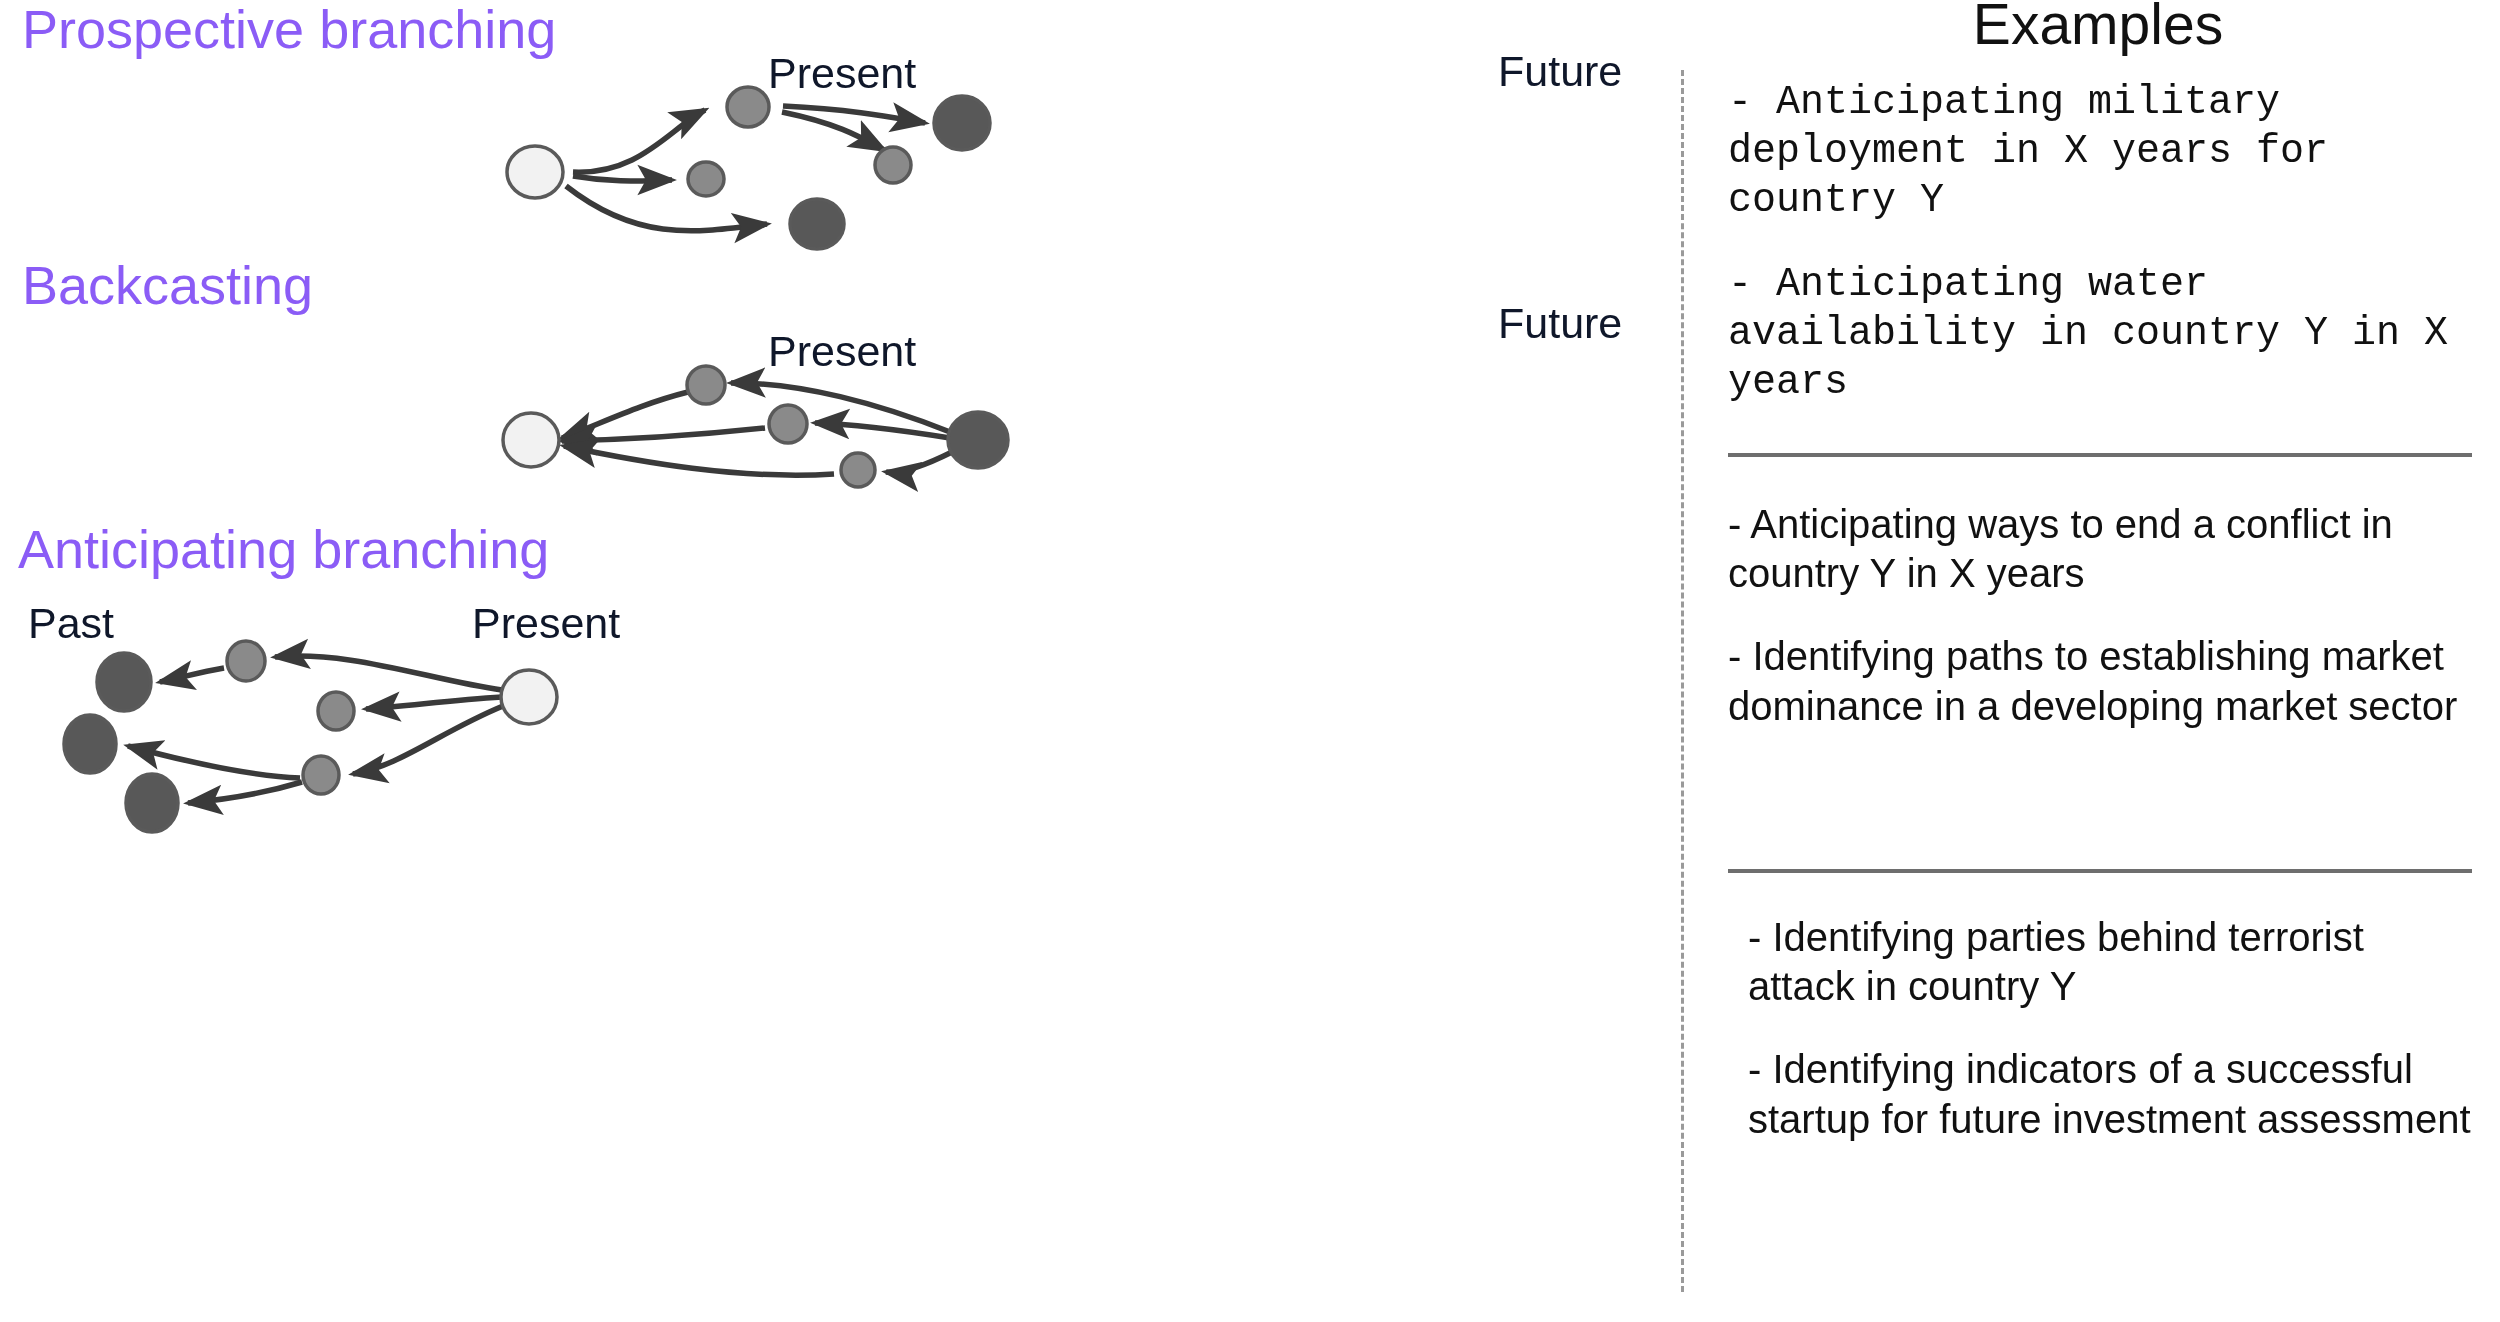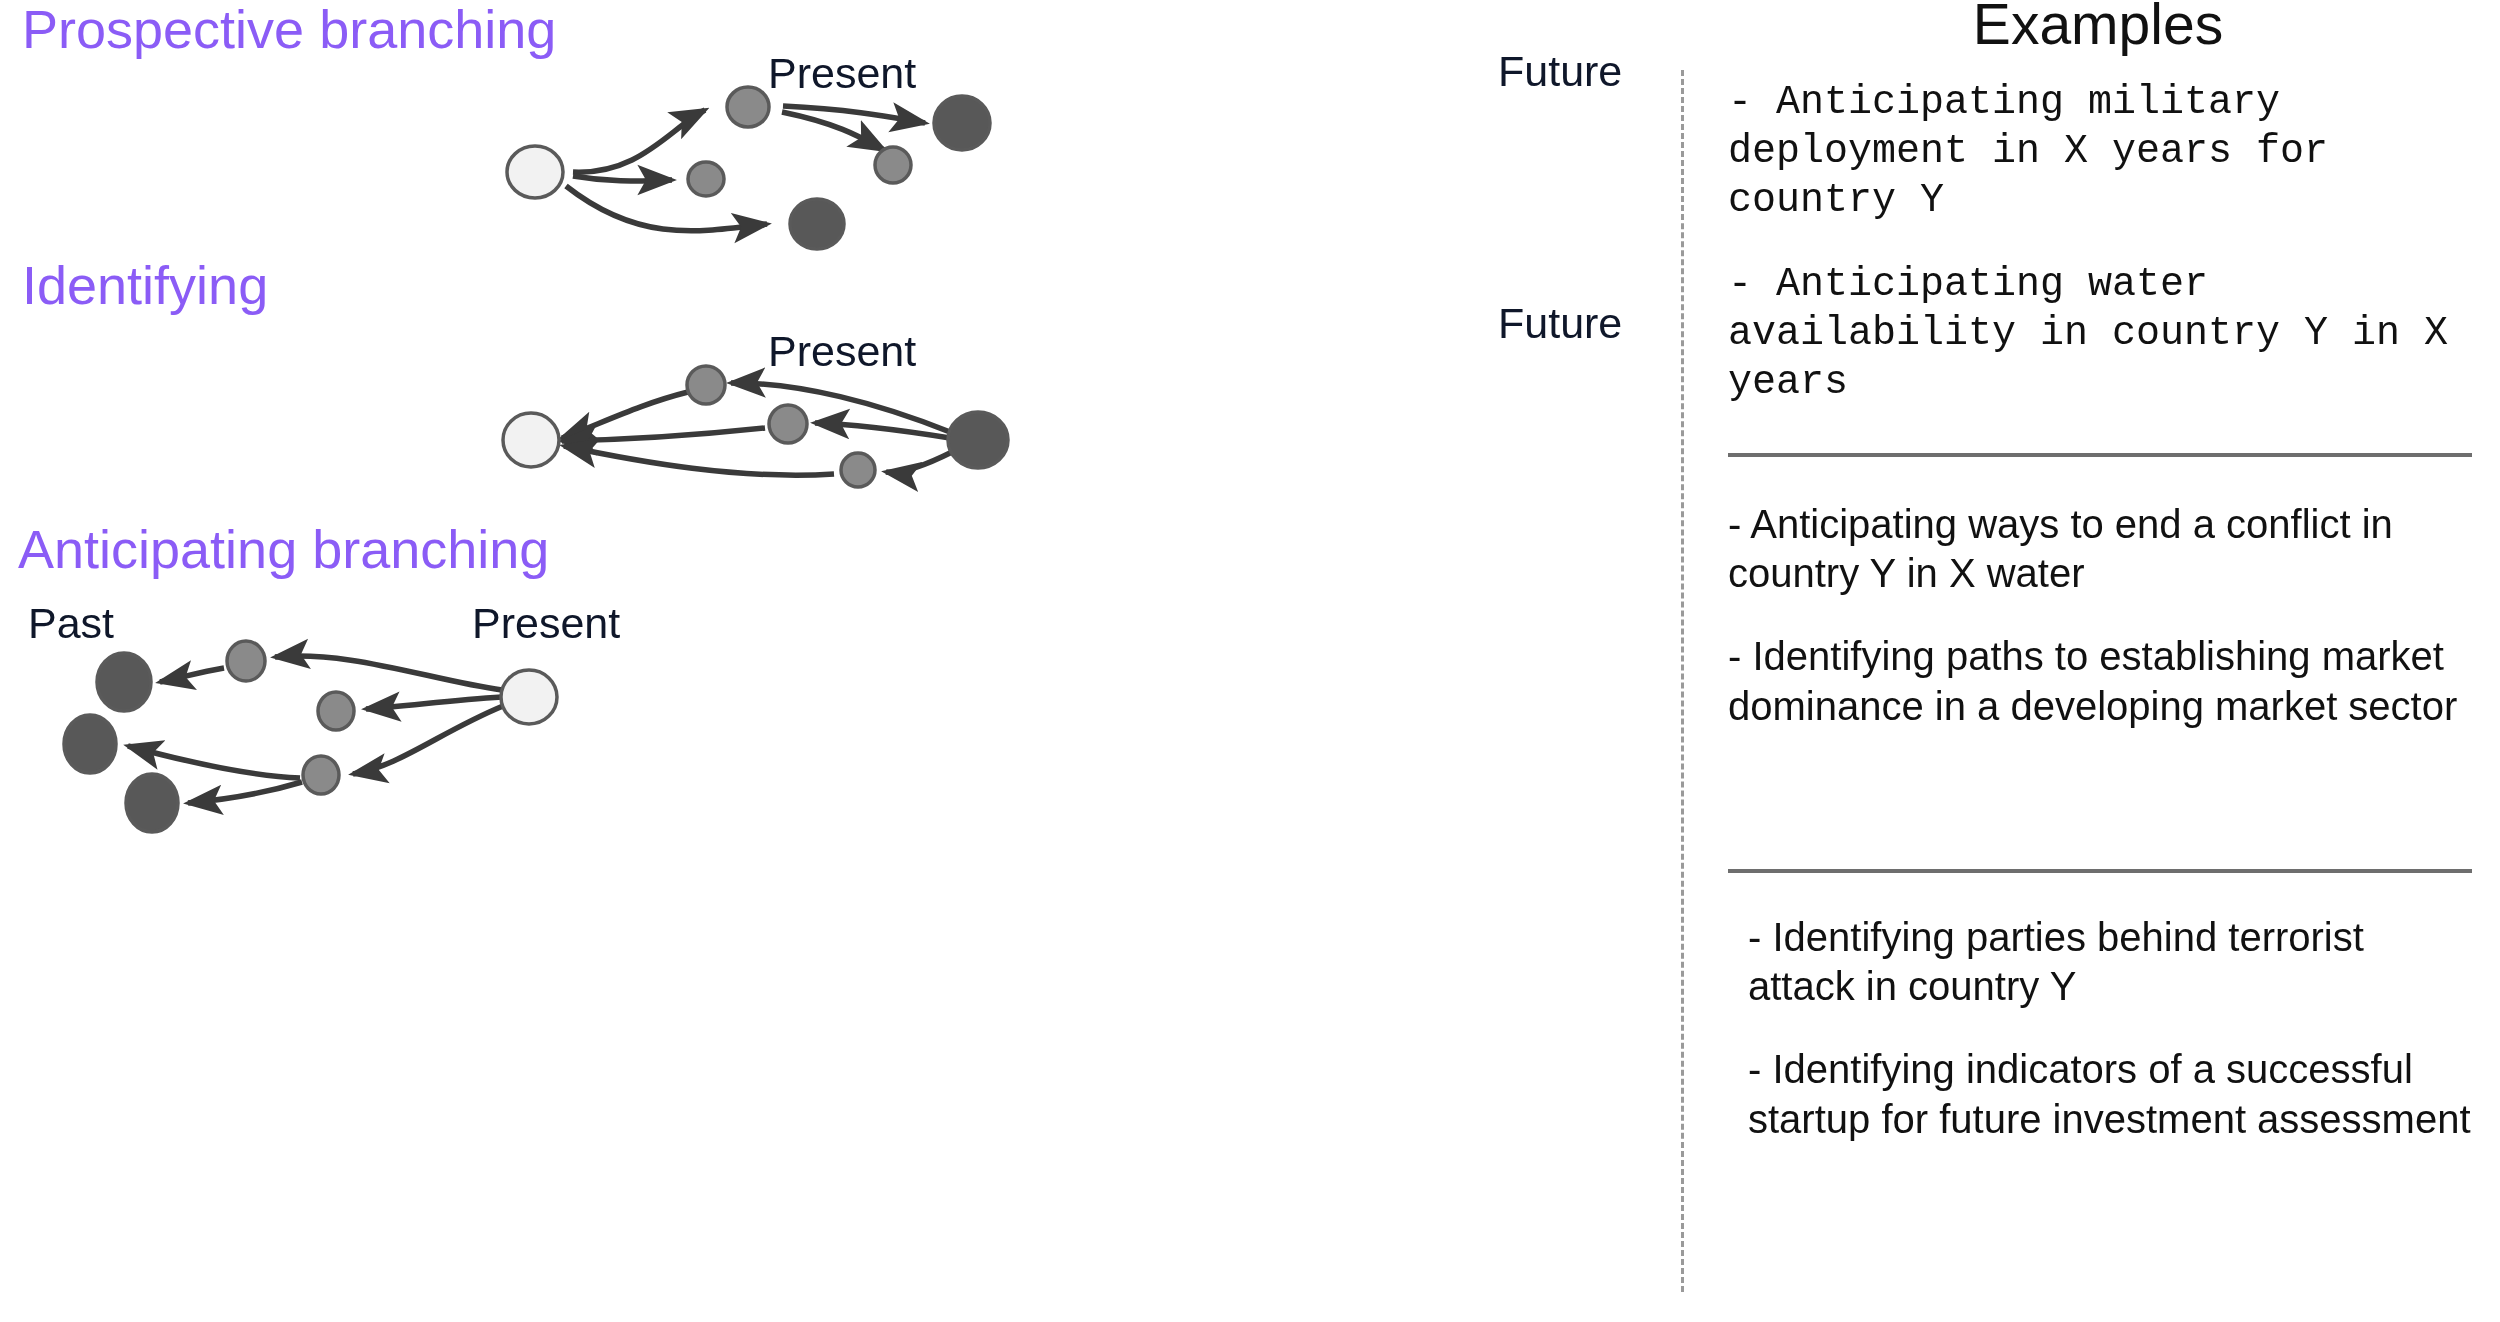--- a/index.html
+++ b/index.html
@@ -46,21 +46,21 @@
     <g stroke="#5a5a5a" stroke-width="3.5">
       <ellipse cx="535" cy="172" rx="28" ry="26" fill="#f2f2f2"></ellipse>
       <ellipse cx="748" cy="107" rx="21" ry="20" fill="#8a8a8a"></ellipse>
       <ellipse cx="706" cy="179" rx="18" ry="17" fill="#8a8a8a"></ellipse>
       <ellipse cx="893" cy="165" rx="18" ry="18" fill="#8a8a8a"></ellipse>
       <ellipse cx="962" cy="123" rx="28" ry="27" fill="#585858"></ellipse>
       <ellipse cx="817" cy="224" rx="27" ry="25" fill="#585858"></ellipse>
     </g>
   </svg>
 
-  <div class="heading" style="left:22px;top:258px;">Identifying</div>
+  <div class="heading" style="left:22px;top:258px;">Backcasting</div>
 
   <div class="axis-label" style="left:768px;top:330px;">Present</div>
 
   <div class="axis-label" style="left:1498px;top:302px;">Future</div>
 
   <svg class="diagram" style="left:0;top:0;width:1660px;height:620px;" viewBox="0 0 1660 620">
     <g fill="none" stroke="#3a3a3a" stroke-width="5.5" marker-end="url(#ah)">
       <path d="M950,432 C880,404 800,382 731,383"></path>
       <path d="M950,438 C900,430 850,424 815,423"></path>
       <path d="M952,452 C920,468 900,474 886,472"></path>
@@ -108,21 +108,21 @@
   <div class="ex-title">Examples</div>
 
   <div class="ex-group" style="top:78px;font-family:Liberation Mono, monospace;">
     <p class="ex-item">- Anticipating military deployment in X years for country Y</p>
     <p class="ex-item">- Anticipating water availability in country Y in X years</p>
   </div>
 
   <div class="hrule" style="top:453px;"></div>
 
   <div class="ex-group" style="top:500px;">
-    <p class="ex-item">- Anticipating ways to end a conflict in country Y in X water</p>
+    <p class="ex-item">- Anticipating ways to end a conflict in country Y in X years</p>
     <p class="ex-item">- Identifying paths to establishing market dominance in a developing market sector</p>
   </div>
 
   <div class="hrule" style="top:869px;"></div>
 
   <div class="ex-group" style="top:913px;left:1748px;width:728px;">
     <p class="ex-item">- Identifying parties behind terrorist attack in country Y</p>
     <p class="ex-item">- Identifying indicators of a successful startup for future investment assessment</p>
   </div>
 

